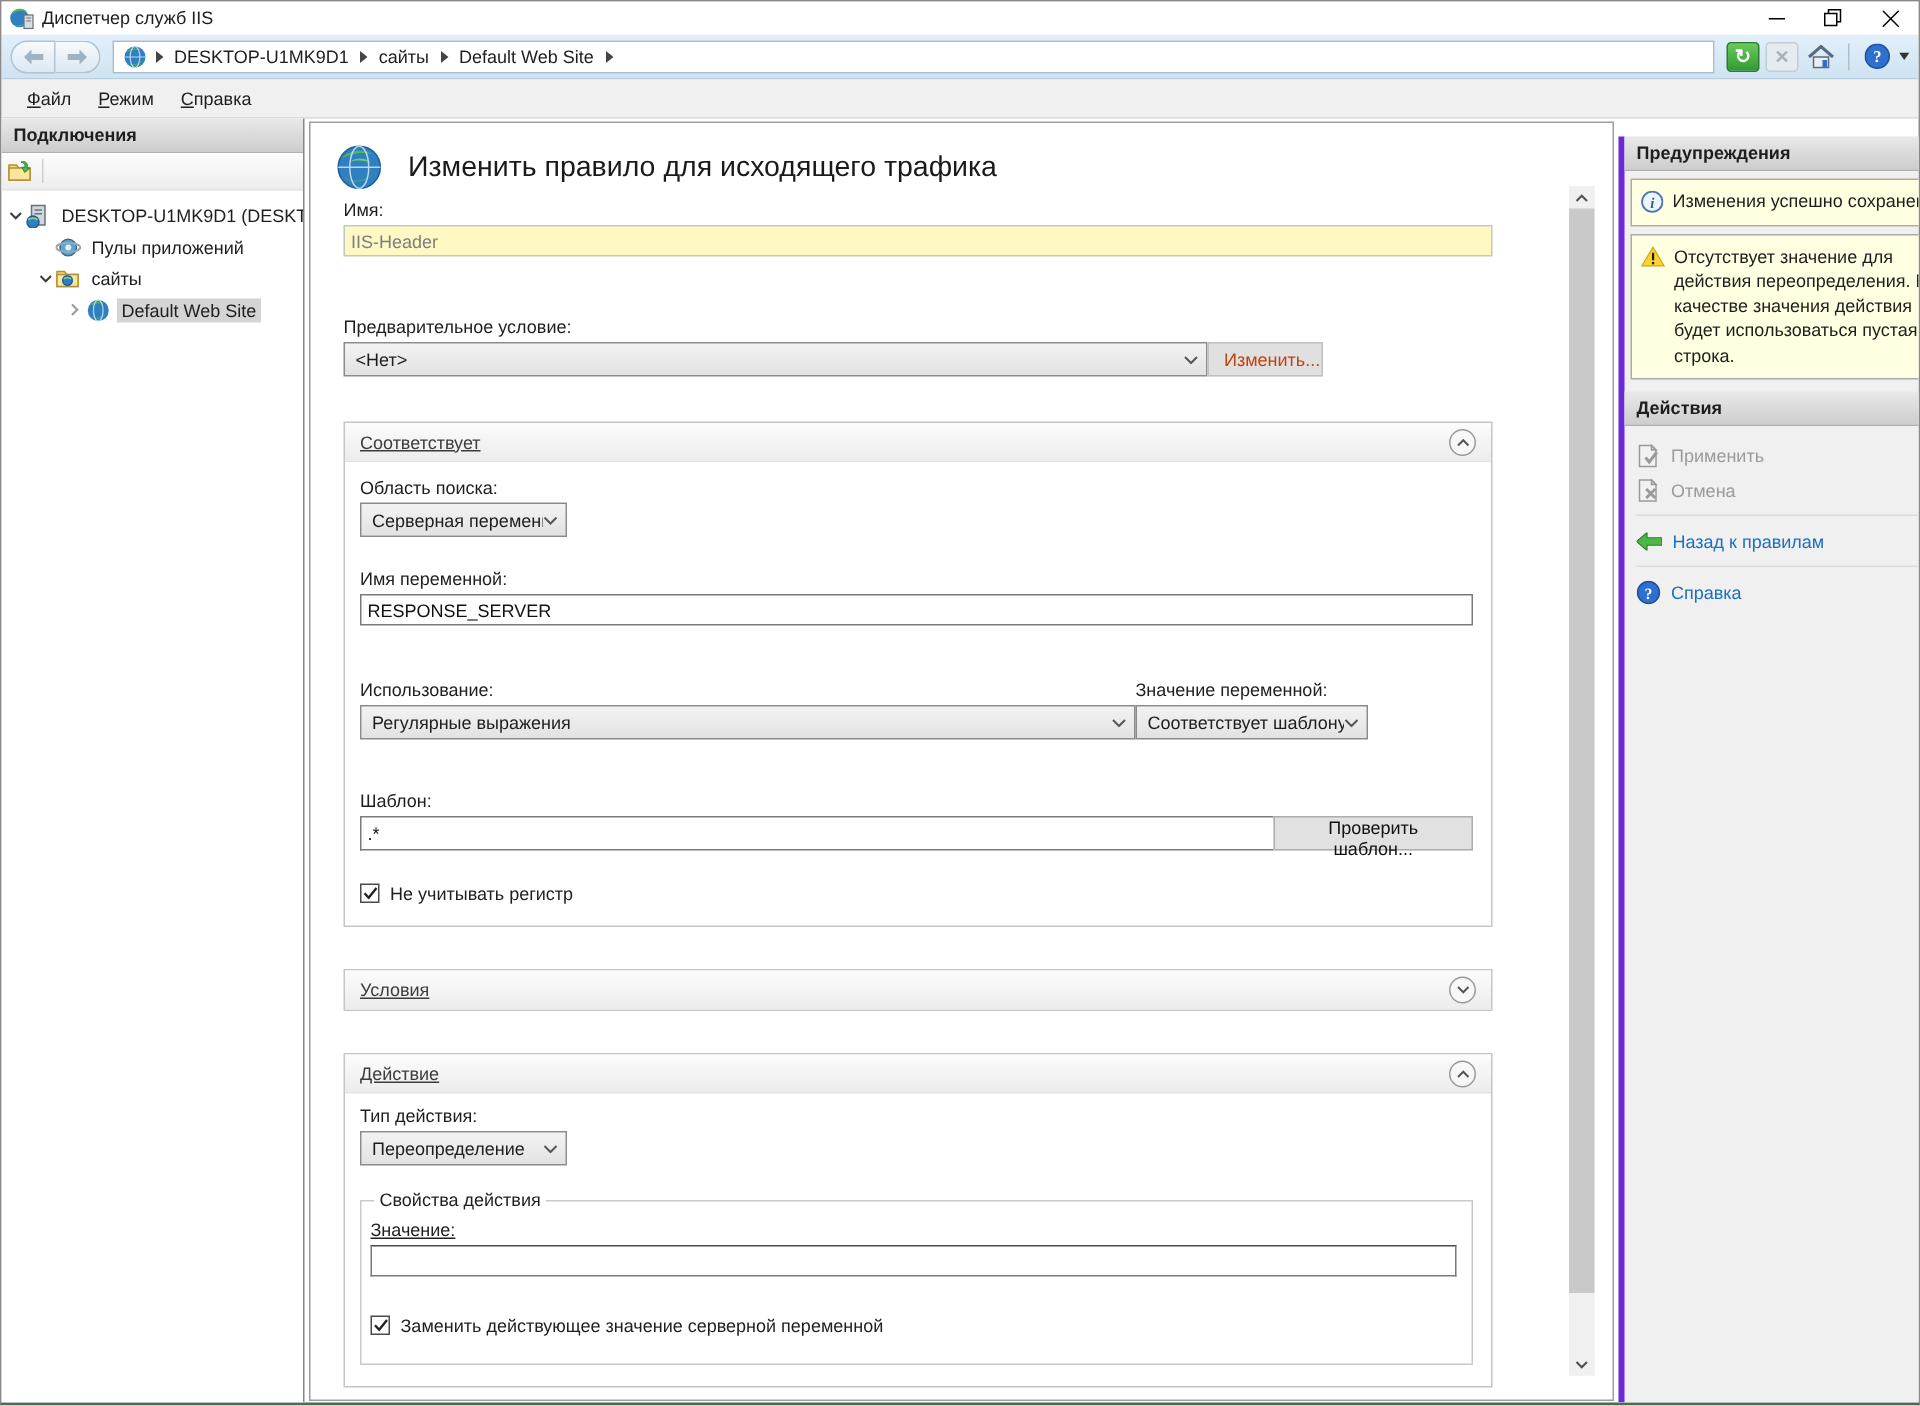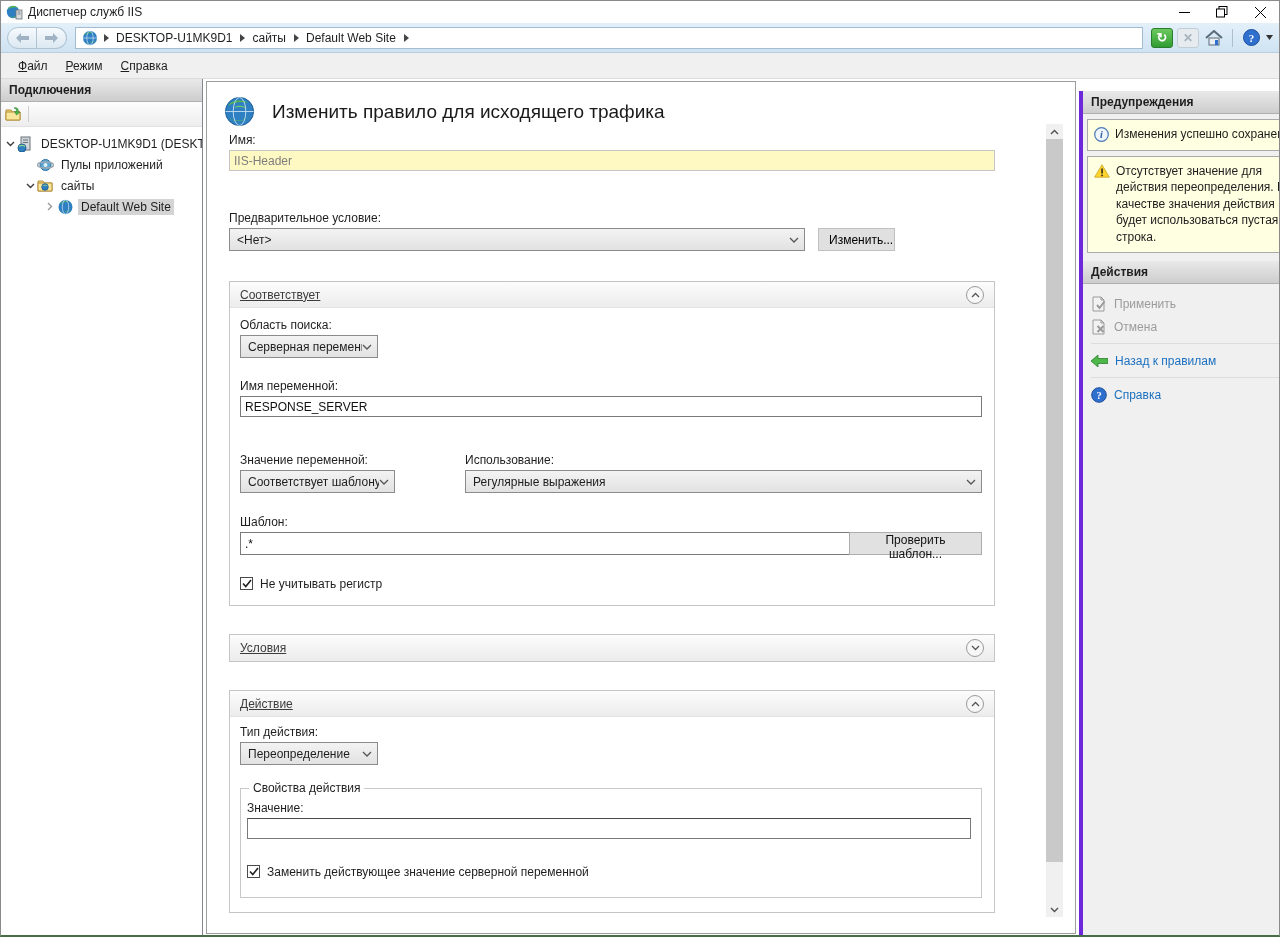--- a/index.html
+++ b/index.html
@@ -53,21 +53,21 @@
   .page-header { display:flex; align-items:center; margin:14px 0 0 17px; }
   .page-header .gicon { width:31px; height:31px; margin-right:17px; }
   .page-title { font-size:19px; color:#1a1a1a; }
   .form { margin-left:22px; width:766px; }
   .lbl { display:block; margin-bottom:3px; }
   .input { height:21px; border:1px solid #7a7a7a; background:#fff; font:12px "Liberation Sans",sans-serif; color:#111; padding:0 4px; width:100%; }
   .input.disabled { background:#fef9c3; border-color:#c6c6c6; color:#7d7d7d; }
   .combo { height:23px; background:linear-gradient(#f3f3f3,#e2e2e2); border:1px solid #8b8b8b; display:flex; align-items:center; padding:0 5px 0 7px; }
   .combo .cv { flex:1; overflow:hidden; white-space:nowrap; }
   .btn { height:23px; background:#e1e1e1; border:1px solid #adadad; font:12px "Liberation Sans",sans-serif; padding:0 10px; color:#111; }
-  .btn.disabled { color:#000000; background:#e0e0e0; border-color:#c0c0c0; }
+  .btn.disabled { color:#c2410c; background:#e0e0e0; border-color:#c0c0c0; }
   .secbox { border:1px solid #c5c5c5; margin-top:28px; }
   .sec-header { height:26px; background:linear-gradient(#fcfcfc,#ececec); border-bottom:1px solid #e3e3e3; display:flex; align-items:center; padding:0 10px; color:#3c3c3c;text-decoration:underline; }
   .sec-header .sh-label { flex:1; }
   .circbtn { width:18px; height:18px; border:1px solid #9a9a9a; border-radius:50%; background:#f7f7f7; display:flex; align-items:center; justify-content:center; }
   .sec-body { padding:10px 12px 14px 10px; }
   .cbrow { display:flex; gap:7px; }
   .cb { width:13px; height:13px; border:1px solid #4a4a4a; background:#fff; display:flex; align-items:center; justify-content:center; flex:none; }
   .cb svg { display:none; }
   .cb.checked svg { display:block; }
   fieldset.props { border:1px solid #c9c9c9; margin-top:16px; padding:4px 10px 18px 6px; }
@@ -276,21 +276,21 @@
       <div class="page-title">Изменить правило для исходящего трафика</div>
     </div>
 
     <div class="form">
       
       <label class="lbl" style="margin-top:6px;">Имя:</label>
       <input class="input disabled" readonly="" value="IIS-Header" style="">
 
       
       <label class="lbl" style="margin-top:40px;">Предварительное условие:</label>
-      <div style="display:flex; gap:13px;">
+      <div style="display:flex; ">
         <div class="combo" style="width:576px;">
           <span class="cv">&lt;Нет&gt;</span>
           <svg width="10" height="6" viewBox="0 0 10 6">
               <polyline points="1,1 5,5 9,1" fill="none" stroke="#555" stroke-width="1.3"></polyline>
             </svg>
         </div>
         <button class="btn disabled" style="width:77px;">Изменить...</button>
       </div>
 
       
@@ -309,41 +309,41 @@
             <span class="cv">Серверная переменн</span>
             <svg width="10" height="6" viewBox="0 0 10 6">
                 <polyline points="1,1 5,5 9,1" fill="none" stroke="#555" stroke-width="1.3"></polyline>
               </svg>
           </div>
 
           <label class="lbl" style="margin-top:21px;">Имя переменной:</label>
           <input class="input" value="RESPONSE_SERVER" style="">
 
           <div style="display:flex; margin-top:36px;">
+            <div style="flex:1;">
+              <label class="lbl">Использование:</label>
+              <div class="combo">
+                <span class="cv">Регулярные выражения</span>
+                <svg width="10" height="6" viewBox="0 0 10 6">
+                    <polyline points="1,1 5,5 9,1" fill="none" stroke="#555" stroke-width="1.3"></polyline>
+                  </svg>
+              </div>
+            </div>
             <div style="width:225px;">
               <label class="lbl">Значение переменной:</label>
               <div class="combo" style="width:155px;">
                 <span class="cv">Соответствует шаблону</span>
                 <svg width="10" height="6" viewBox="0 0 10 6">
                     <polyline points="1,1 5,5 9,1" fill="none" stroke="#555" stroke-width="1.3"></polyline>
                   </svg>
               </div>
             </div>
-            <div style="flex:1;">
-              <label class="lbl">Использование:</label>
-              <div class="combo">
-                <span class="cv">Регулярные выражения</span>
-                <svg width="10" height="6" viewBox="0 0 10 6">
-                    <polyline points="1,1 5,5 9,1" fill="none" stroke="#555" stroke-width="1.3"></polyline>
-                  </svg>
-              </div>
-            </div>
           </div>
 
-          <label class="lbl" style="margin-top:22px;">Шаблон:</label>
+          <label class="lbl" style="margin-top:34px;">Шаблон:</label>
           <div style="display:flex;">
             <input class="input" style="flex: 1 1 0%; height: 23px; border-right: none;" value=".*">
             <button class="btn" style="width:133px; flex:none;">Проверить шаблон...</button>
           </div>
 
           <div class="cbrow" style="margin-top:22px;">
             <span class="cb checked">
               <svg width="10" height="9" viewBox="0 0 10 9">
                   <polyline points="1,4.5 3.8,7.5 9,1" fill="none" stroke="#222" stroke-width="1.6"></polyline>
                 </svg>
@@ -379,21 +379,21 @@
           <label class="lbl">Тип действия:</label>
           <div class="combo" style="width:138px;">
             <span class="cv">Переопределение</span>
             <svg width="10" height="6" viewBox="0 0 10 6">
                 <polyline points="1,1 5,5 9,1" fill="none" stroke="#555" stroke-width="1.3"></polyline>
               </svg>
           </div>
 
           <fieldset class="props">
             <legend>Свойства действия</legend>
-            <label class="lbl" style="margin-top:2px;">Значение:</label>
+            <label class="lbl" style="margin-top:2px;text-decoration:underline;">Значение:</label>
             <input class="input" style="border-top-color: rgb(74, 74, 74);" value="">
             <div class="cbrow" style="margin-top:26px;">
               <span class="cb checked">
                 <svg width="10" height="9" viewBox="0 0 10 9">
                     <polyline points="1,4.5 3.8,7.5 9,1" fill="none" stroke="#222" stroke-width="1.6"></polyline>
                   </svg>
               </span>
               <span>Заменить действующее значение серверной переменной</span>
             </div>
           </fieldset>

